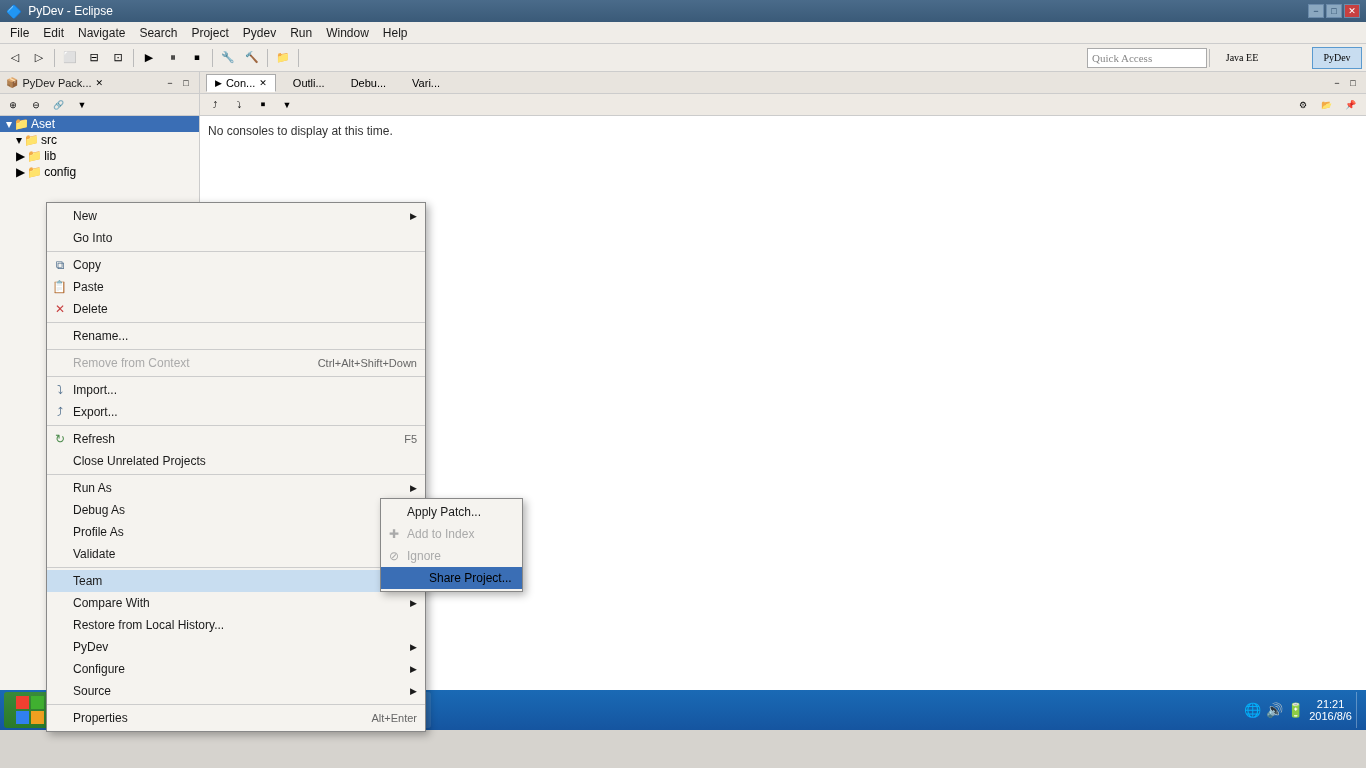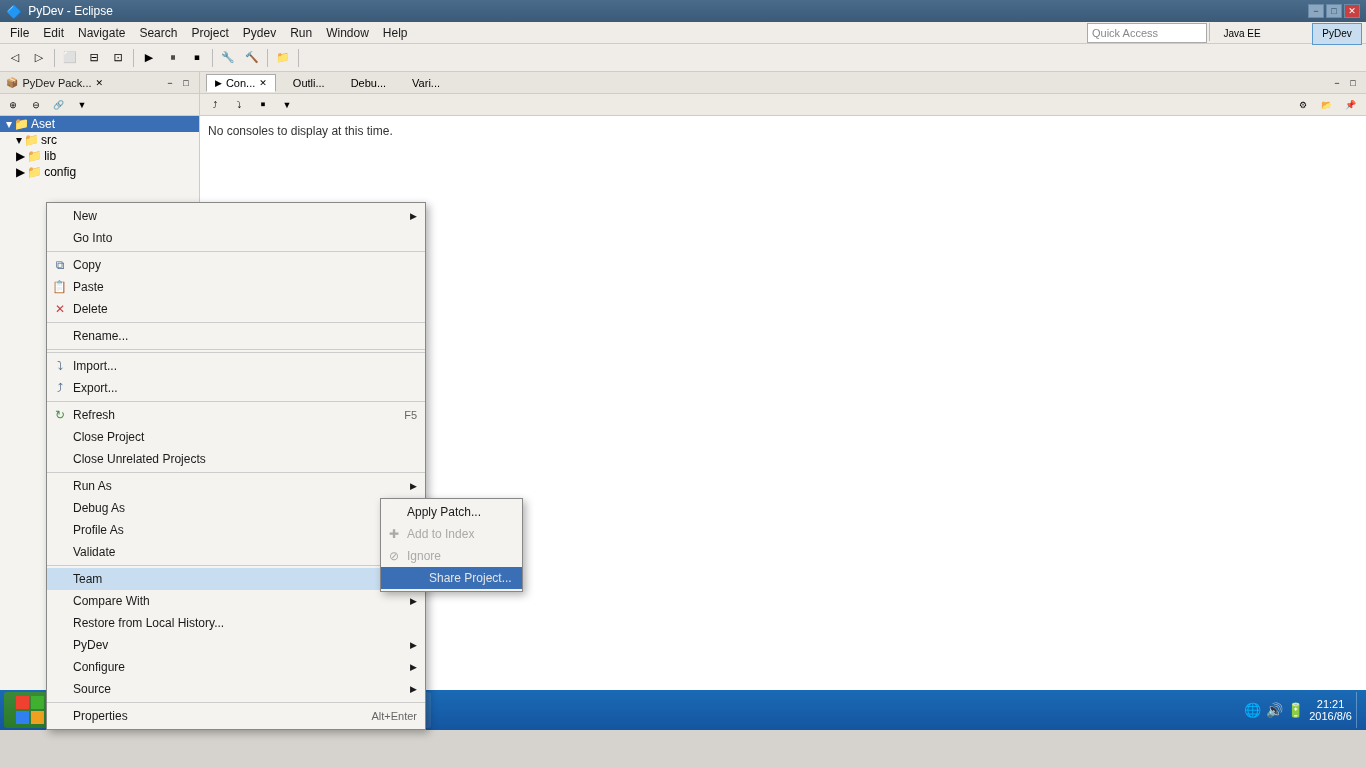--- a/index.html
+++ b/index.html
@@ -85,21 +85,22 @@
     }
     .toolbar-sep {
       width: 1px;
       height: 18px;
       background: #bbb;
       margin: 0 2px;
     }
     .toolbar-quick-access {
       margin-left: auto;
       display: flex;
-      align-items: flex-start;
+      align-items: center;
+      font-family: Liberation Serif, serif;
     }
     .quick-access-box {
       background: white;
       border: 1px solid #aaa;
       height: 20px;
       width: 120px;
       display: flex;
       align-items: center;
       padding: 0 4px;
       font-size: 11px;
@@ -214,21 +215,21 @@
     .sub-item {
       display: flex;
       align-items: center;
       padding: 3px 8px 3px 26px;
       cursor: pointer;
       position: relative;
       min-height: 22px;
       font-size: 12px;
       color: #1a1a1a;
     }
-    .sub-item.highlighted { background: #3a6eb5; color: #e5e5e5; padding-left: 48px; }
+    .sub-item.highlighted { background: #3a6eb5; color: #000000; padding-left: 48px; }
     .sub-item.disabled { color: #aaa; }
     .sub-item .icon-area {
       position: absolute;
       left: 4px;
       width: 18px;
       display: flex;
       align-items: center;
       justify-content: center;
     }
 
@@ -485,38 +486,39 @@
     <div class="ctx-item">
       <span class="icon-area" style="color:#c84040;">✕</span>
       <span>Delete</span>
     </div>
     <div class="ctx-sep"></div>
     <div class="ctx-item">
       <span class="icon-area"></span>
       <span>Rename...</span>
     </div>
     <div class="ctx-sep"></div>
+    <div class="ctx-item disabled">
+      <span class="icon-area"></span>
+      <span>Remove from Context</span>
+      <span class="shortcut">Ctrl+Alt+Shift+Down</span>
+    </div>
     <div class="ctx-sep"></div>
     <div class="ctx-item">
       <span class="icon-area" style="color:#4a6a8a;">⤵</span>
       <span>Import...</span>
     </div>
     <div class="ctx-item">
       <span class="icon-area" style="color:#4a6a8a;">⤴</span>
       <span>Export...</span>
     </div>
     <div class="ctx-sep"></div>
     <div class="ctx-item">
       <span class="icon-area" style="color:#4a8a4a;">↻</span>
       <span>Refresh</span>
       <span class="shortcut">F5</span>
-    </div>
-    <div class="ctx-item">
-      <span class="icon-area"></span>
-      <span>Close Project</span>
     </div>
     <div class="ctx-item">
       <span class="icon-area"></span>
       <span>Close Unrelated Projects</span>
     </div>
     <div class="ctx-sep"></div>
     <div class="ctx-item">
       <span class="icon-area"></span>
       <span>Run As</span>
       <span class="arrow">▶</span>

